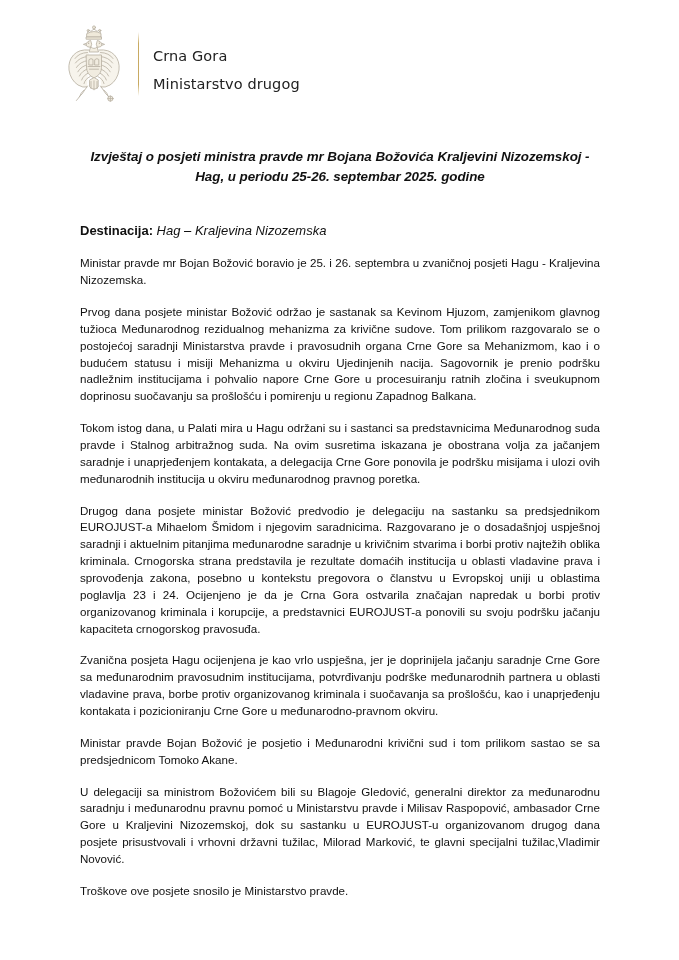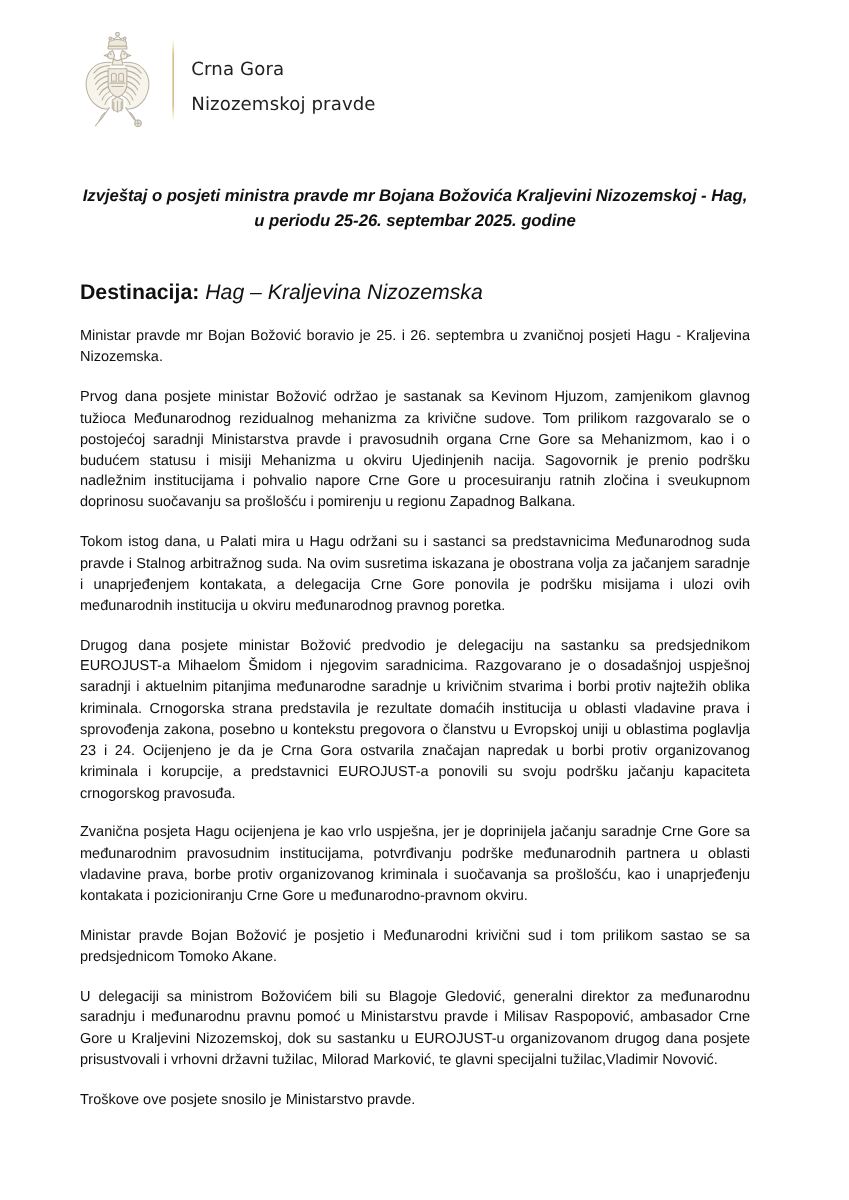--- a/index.html
+++ b/index.html
@@ -83,38 +83,38 @@
   }
   .contact div { display: block; }
   .contact .weblink {
     color: #2458a8;
     text-decoration: underline;
     cursor: pointer;
   }
 
   
   .content {
-    padding: 0 79px 0 64px;
+    padding: 0 79px 0 80px;
     box-sizing: border-box;
   }
 
   .doc-title {
     margin: 41px 0 0 0;
     text-align: center;
     font-size: 13.4px;
     font-weight: bold;
     font-style: italic;
     line-height: 1.52;
     color: #111111;
     letter-spacing: -0.05px;
   }
 
   .destination {
     margin: 33px 0 0 0;
-    font-size: 17px;
+    font-size: 13px;
     line-height: 1.5;
     color: #111111;
   }
   .destination .dest-label {
     font-weight: bold;
   }
   .destination .dest-value {
     font-style: italic;
   }
 
@@ -192,21 +192,21 @@
           <path d="M52.4 72 L52.4 77.2 M49.8 74.6 L55 74.6"></path>
           <path d="M26 66 Q22.5 69 21.6 72.5"></path>
           <path d="M46 66 Q49.5 69 50.4 72.5"></path>
         </g>
       </svg>
 
       <div class="brand-divider"></div>
 
       <div class="brand-text">
         <div class="brand-line1">Crna Gora</div>
-        <div class="brand-line2">Nizozemskoj pravde</div>
+        <div class="brand-line2">Ministarstvo drugog</div>
       </div>
     </div>
 
   </div>
 
   <div class="content">
 
     <div class="doc-title">Izvještaj o posjeti ministra pravde mr Bojana Božovića Kraljevini Nizozemskoj - Hag, u periodu 25-26. septembar 2025. godine</div>
 
     <div class="destination">

